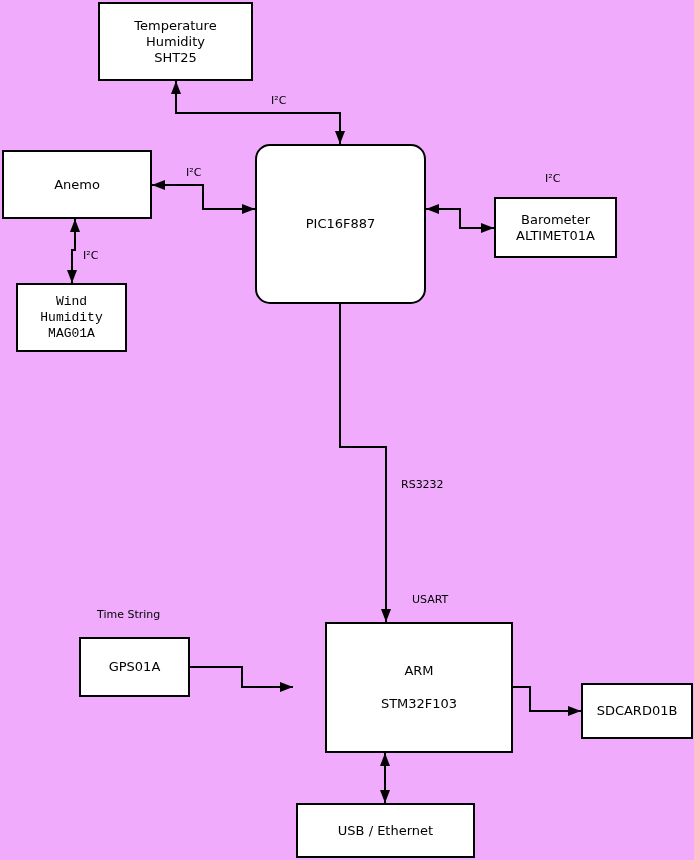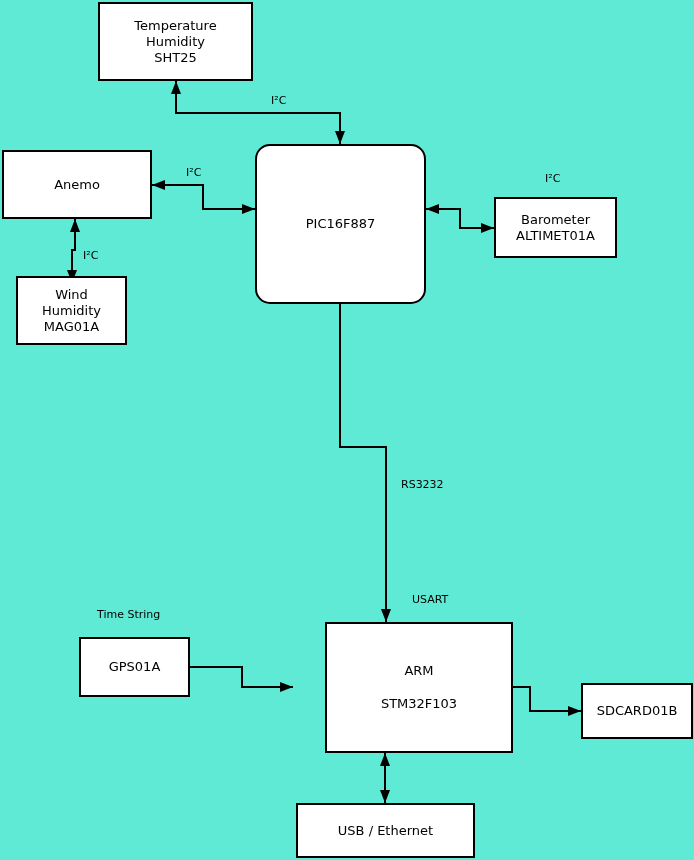--- a/index.html
+++ b/index.html
@@ -1,19 +1,19 @@
 <!DOCTYPE html>
 <html><head>
 <meta charset="utf-8">
 <style>
   html,body{margin:0;padding:0;background:#ffffff;}
   .stage{
     position:relative;
     width:694px;height:860px;
-    background:#5eead4;
+    background:#f0abfc;
     font-family:"DejaVu Sans","Liberation Sans",sans-serif;
     color:#000000;
     overflow:hidden;
   }
   .wires{position:absolute;left:0;top:0;width:694px;height:860px;}
   .node{
     position:absolute;
     box-sizing:border-box;
     background:#ffffff;
     border:2px solid #000000;
@@ -58,21 +58,21 @@
   <div class="node" style="left:98px;top:2px;width:155px;height:79px;">
     <span>Temperature</span>
     <span>Humidity</span>
     <span>SHT25</span>
   </div>
 
   <div class="node" style="left:2px;top:150px;width:150px;height:69px;">
     <span>Anemo</span>
   </div>
 
-  <div class="node" style="left:16px;top:276px;width:111px;height:69px;">
+  <div class="node" style="left:16px;top:283px;width:111px;height:69px;font-family:Liberation Mono, monospace;">
     <span>Wind</span>
     <span>Humidity</span>
     <span>MAG01A</span>
   </div>
 
   <div class="node" style="left:255px;top:144px;width:171px;height:160px;border-radius:15px;">
     <span>PIC16F887</span>
   </div>
 
   <div class="node" style="left:494px;top:197px;width:123px;height:61px;">

